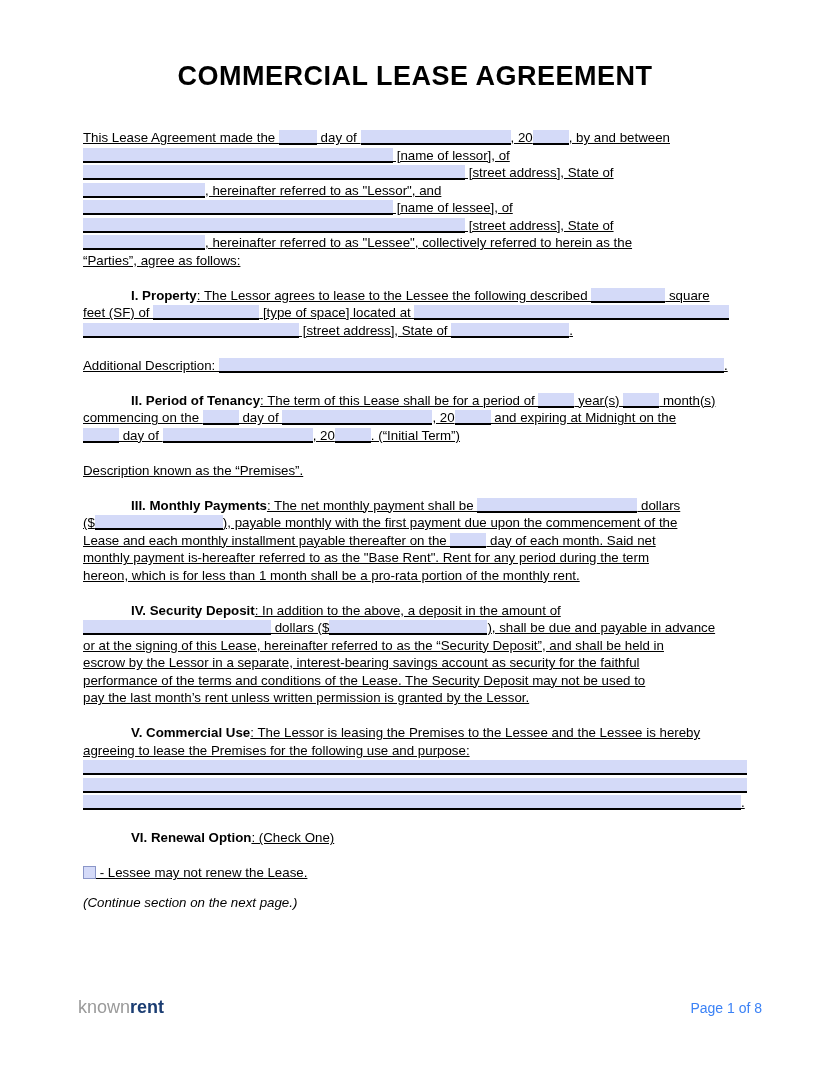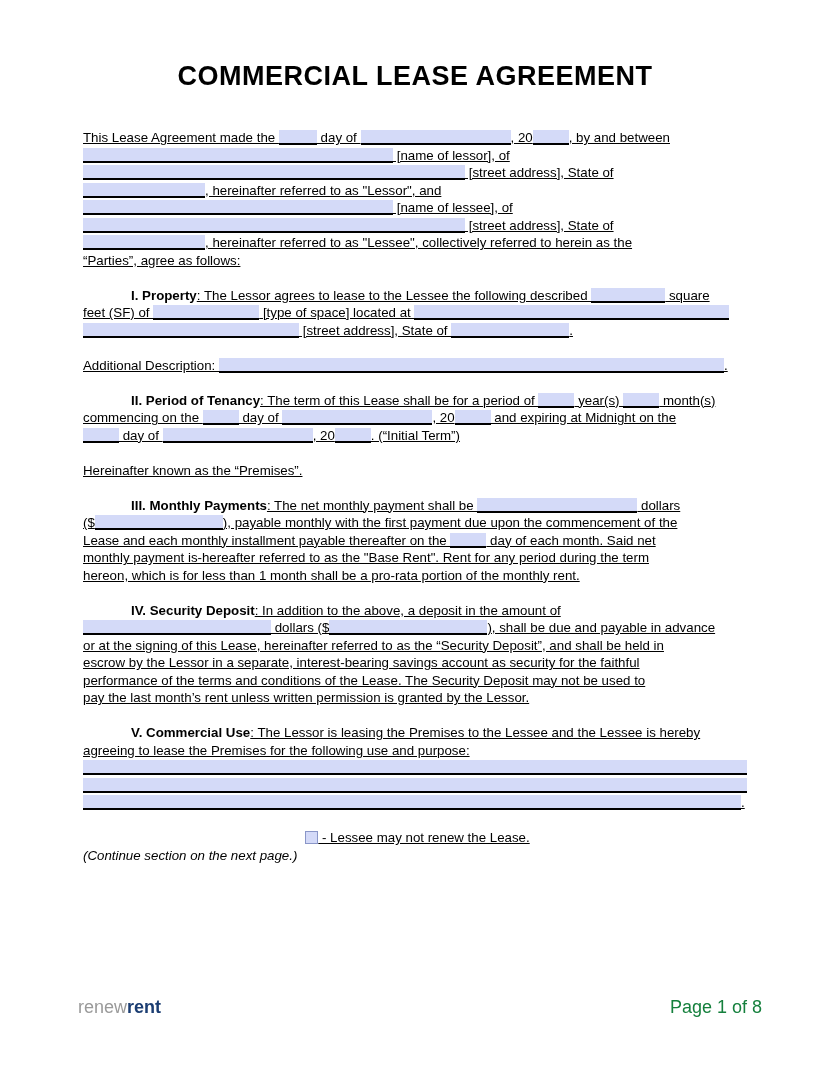--- a/index.html
+++ b/index.html
@@ -19,21 +19,21 @@
     padding-top: 60px;
     text-align: center;
     font-size: 27px;
     line-height: 33px;
     font-weight: bold;
     letter-spacing: 0.5px;
     color: #000000;
   }
   .body { padding: 36px 78px 0 83px; }
   .para { margin: 0 0 17.5px 0; }
-  .para.tight { margin-bottom: 0; text-align: center; }
+  .para.tight { margin-bottom: 12px; }
   .para.right { text-align: left; margin-bottom: 0; }
   .seg { white-space: pre-wrap; text-decoration: underline; }
   .seg-bold { font-weight: bold; white-space: pre-wrap; padding-left: 48px; }
   .seg-italic { font-style: italic; white-space: pre-wrap; }
   .blank {
     display: inline-block;
     height: 13px;
     background: #d4daf8;
     border-bottom: 2px solid #000000;
     vertical-align: -3px;
@@ -51,40 +51,41 @@
     left: 78px;
     right: 68px;
     top: 996px;
     display: flex;
     justify-content: space-between;
     align-items: baseline;
   }
   .logo { font-size: 18px; line-height: 22px; }
   .logo-free { color: #9a9a9a; font-weight: normal; }
   .logo-forms { color: #1b3d72; font-weight: bold; }
-  .page-number { font-size: 18px; color: #15803d; }
+  .page-number { font-size: 14px; color: #3b82f6; }
 </style>
 </head>
 <body>
 
 <div class="page">
 
   <h1 class="title">COMMERCIAL LEASE AGREEMENT</h1>
 
   <div class="body">
     <p class="para"><span class="seg">This Lease Agreement made the </span><span class="blank" style="width: 38px;"></span><span class="seg"> day of </span><span class="blank" style="width: 150px;"></span><span class="seg">, 20</span><span class="blank" style="width: 36px;"></span><span class="seg">, by and between</span><br><span class="blank" style="width: 310px;"></span><span class="seg"> [name of lessor], of</span><br><span class="blank" style="width: 382px;"></span><span class="seg"> [street address], State of</span><br><span class="blank" style="width: 122px;"></span><span class="seg">, hereinafter referred to as "Lessor", and</span><br><span class="blank" style="width: 310px;"></span><span class="seg"> [name of lessee], of</span><br><span class="blank" style="width: 382px;"></span><span class="seg"> [street address], State of</span><br><span class="blank" style="width: 122px;"></span><span class="seg">, hereinafter referred to as "Lessee", collectively referred to herein as the</span><br><span class="seg">“Parties”, agree as follows:</span></p>
     <p class="para"><strong class="seg-bold">I. Property</strong><span class="seg">: The Lessor agrees to lease to the Lessee the following described </span><span class="blank" style="width: 74px;"></span><span class="seg"> square</span><br><span class="seg">feet (SF) of </span><span class="blank" style="width: 106px;"></span><span class="seg"> [type of space] located at </span><span class="blank" style="width: 315px;"></span><br><span class="blank" style="width: 216px;"></span><span class="seg"> [street address], State of </span><span class="blank" style="width: 118px;"></span><span class="seg">.</span></p>
     <p class="para"><span class="seg">Additional Description: </span><span class="blank" style="width: 505px;"></span><span class="seg">.</span></p>
     <p class="para"><strong class="seg-bold">II. Period of Tenancy</strong><span class="seg">: The term of this Lease shall be for a period of </span><span class="blank" style="width: 36px;"></span><span class="seg"> year(s) </span><span class="blank" style="width: 36px;"></span><span class="seg"> month(s)</span><br><span class="seg">commencing on the </span><span class="blank" style="width: 36px;"></span><span class="seg"> day of </span><span class="blank" style="width: 150px;"></span><span class="seg">, 20</span><span class="blank" style="width: 36px;"></span><span class="seg"> and expiring at Midnight on the</span><br><span class="blank" style="width: 36px;"></span><span class="seg"> day of </span><span class="blank" style="width: 150px;"></span><span class="seg">, 20</span><span class="blank" style="width: 36px;"></span><span class="seg">. (“Initial Term”)</span></p>
-    <p class="para"><span class="seg">Hereinafter known as the “Premises”.</span></p>
+    <p class="para"><span class="seg">Description known as the “Premises”.</span></p>
     <p class="para"><strong class="seg-bold">III. Monthly Payments</strong><span class="seg">: The net monthly payment shall be </span><span class="blank" style="width: 160px;"></span><span class="seg"> dollars</span><br><span class="seg">($</span><span class="blank" style="width: 128px;"></span><span class="seg">), payable monthly with the first payment due upon the commencement of the</span><br><span class="seg">Lease and each monthly installment payable thereafter on the </span><span class="blank" style="width: 36px;"></span><span class="seg"> day of each month. Said net</span><br><span class="seg">monthly payment is-hereafter referred to as the "Base Rent". Rent for any period during the term</span><br><span class="seg">hereon, which is for less than 1 month shall be a pro-rata portion of the monthly rent.</span></p>
     <p class="para"><strong class="seg-bold">IV. Security Deposit</strong><span class="seg">: In addition to the above, a deposit in the amount of</span><br><span class="blank" style="width: 188px;"></span><span class="seg"> dollars ($</span><span class="blank" style="width: 158px;"></span><span class="seg">), shall be due and payable in advance</span><br><span class="seg">or at the signing of this Lease, hereinafter referred to as the “Security Deposit”, and shall be held in</span><br><span class="seg">escrow by the Lessor in a separate, interest-bearing savings account as security for the faithful</span><br><span class="seg">performance of the terms and conditions of the Lease. The Security Deposit may not be used to</span><br><span class="seg">pay the last month’s rent unless written permission is granted by the Lessor.</span></p>
     <p class="para"><strong class="seg-bold">V. Commercial Use</strong><span class="seg">: The Lessor is leasing the Premises to the Lessee and the Lessee is hereby</span><br><span class="seg">agreeing to lease the Premises for the following use and purpose:</span><br><span class="blank" style="width: 664px;"></span><br><span class="blank" style="width: 664px;"></span><br><span class="blank" style="width: 658px;"></span><span class="seg">.</span></p>
+    <p class="para"><strong class="seg-bold">VI. Renewal Option</strong><span class="seg">: (Check One)</span></p>
     <p class="para tight"><span class="checkbox"></span><span class="seg"> - Lessee may not renew the Lease.</span></p>
     <p class="para right"><em class="seg-italic">(Continue section on the next page.)</em></p>
   </div>
 
   <div class="footer">
-    <div class="logo"><span class="logo-free">renew</span><span class="logo-forms">rent</span></div>
+    <div class="logo"><span class="logo-free">known</span><span class="logo-forms">rent</span></div>
     <div class="page-number">Page 1 of 8</div>
   </div>
 
 </div>
 
 </body></html>

